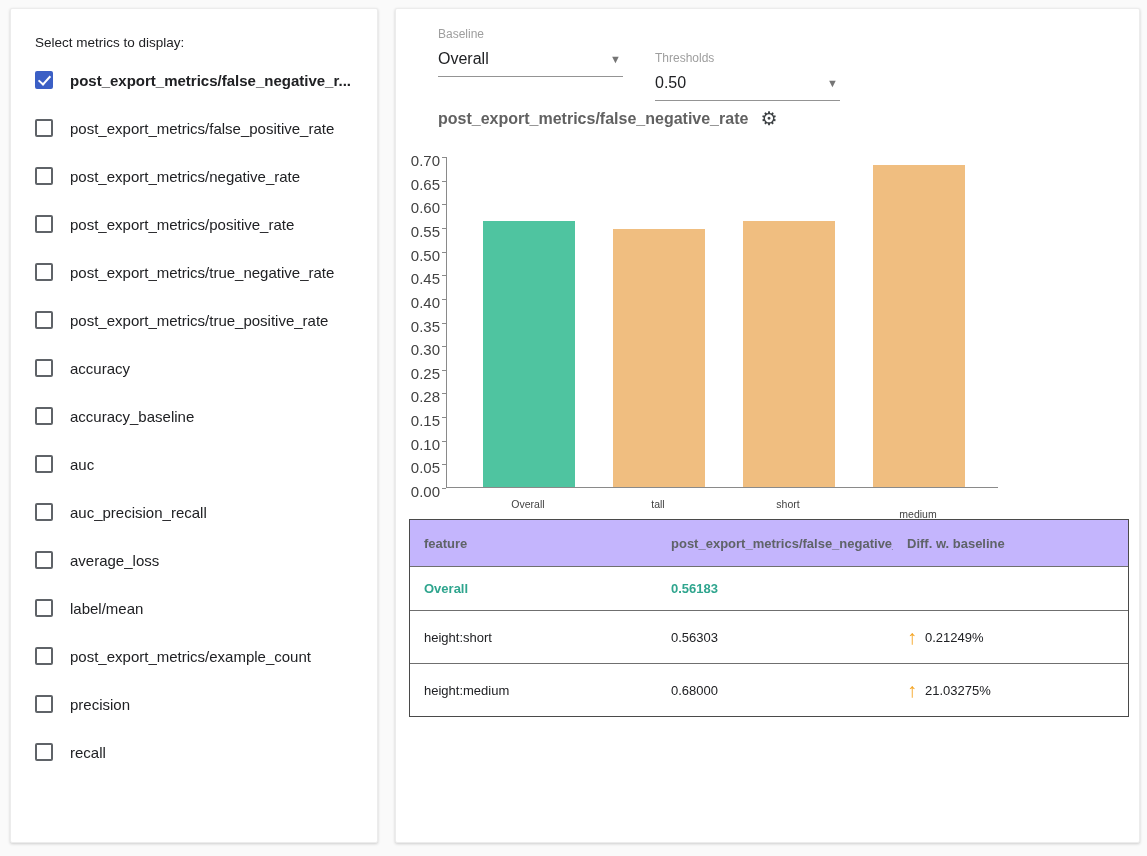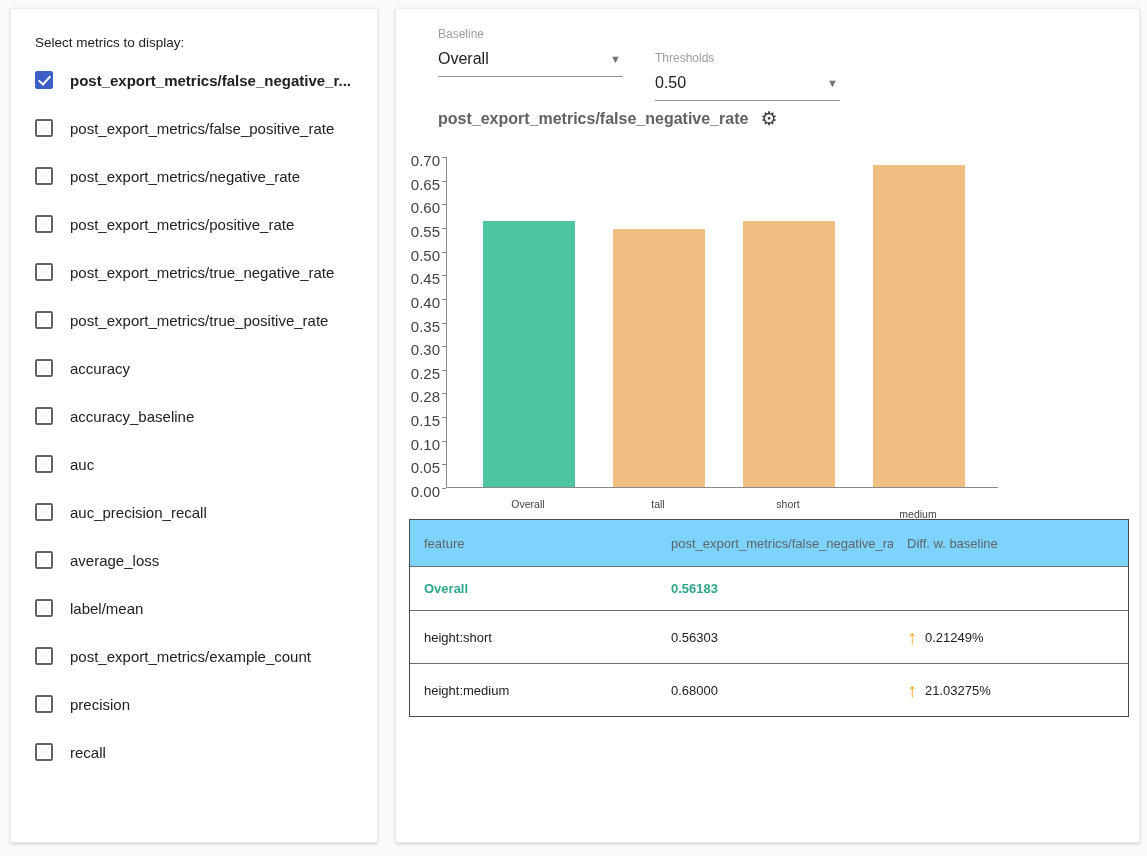--- a/index.html
+++ b/index.html
@@ -95,22 +95,23 @@
     text-align:center; font-size:10.5px; color:#424242;
   }
   
   #metrics-table {
     position:absolute; left:13px; top:510px; width:720px;
     border:1px solid #4a4a4a;
     font-size:13px;
   }
   .thead {
     display:grid; grid-template-columns:247px 236px 237px;
-    background:#7dd3fc; height:46px; align-items:center;
+    background:#c4b5fd; height:46px; align-items:center;
     color:#5f6368;
+    font-weight:bold;
   }
   .thead > div { padding-left:14px; white-space:nowrap; overflow:hidden; }
   .trow {
     display:grid; grid-template-columns:247px 236px 237px;
     height:53px; align-items:center;
     border-top:1px solid #6f6f6f;
     background:#ffffff;
   }
   .trow.highlight { height:44px; }
   .trow > div { padding-left:14px; }

